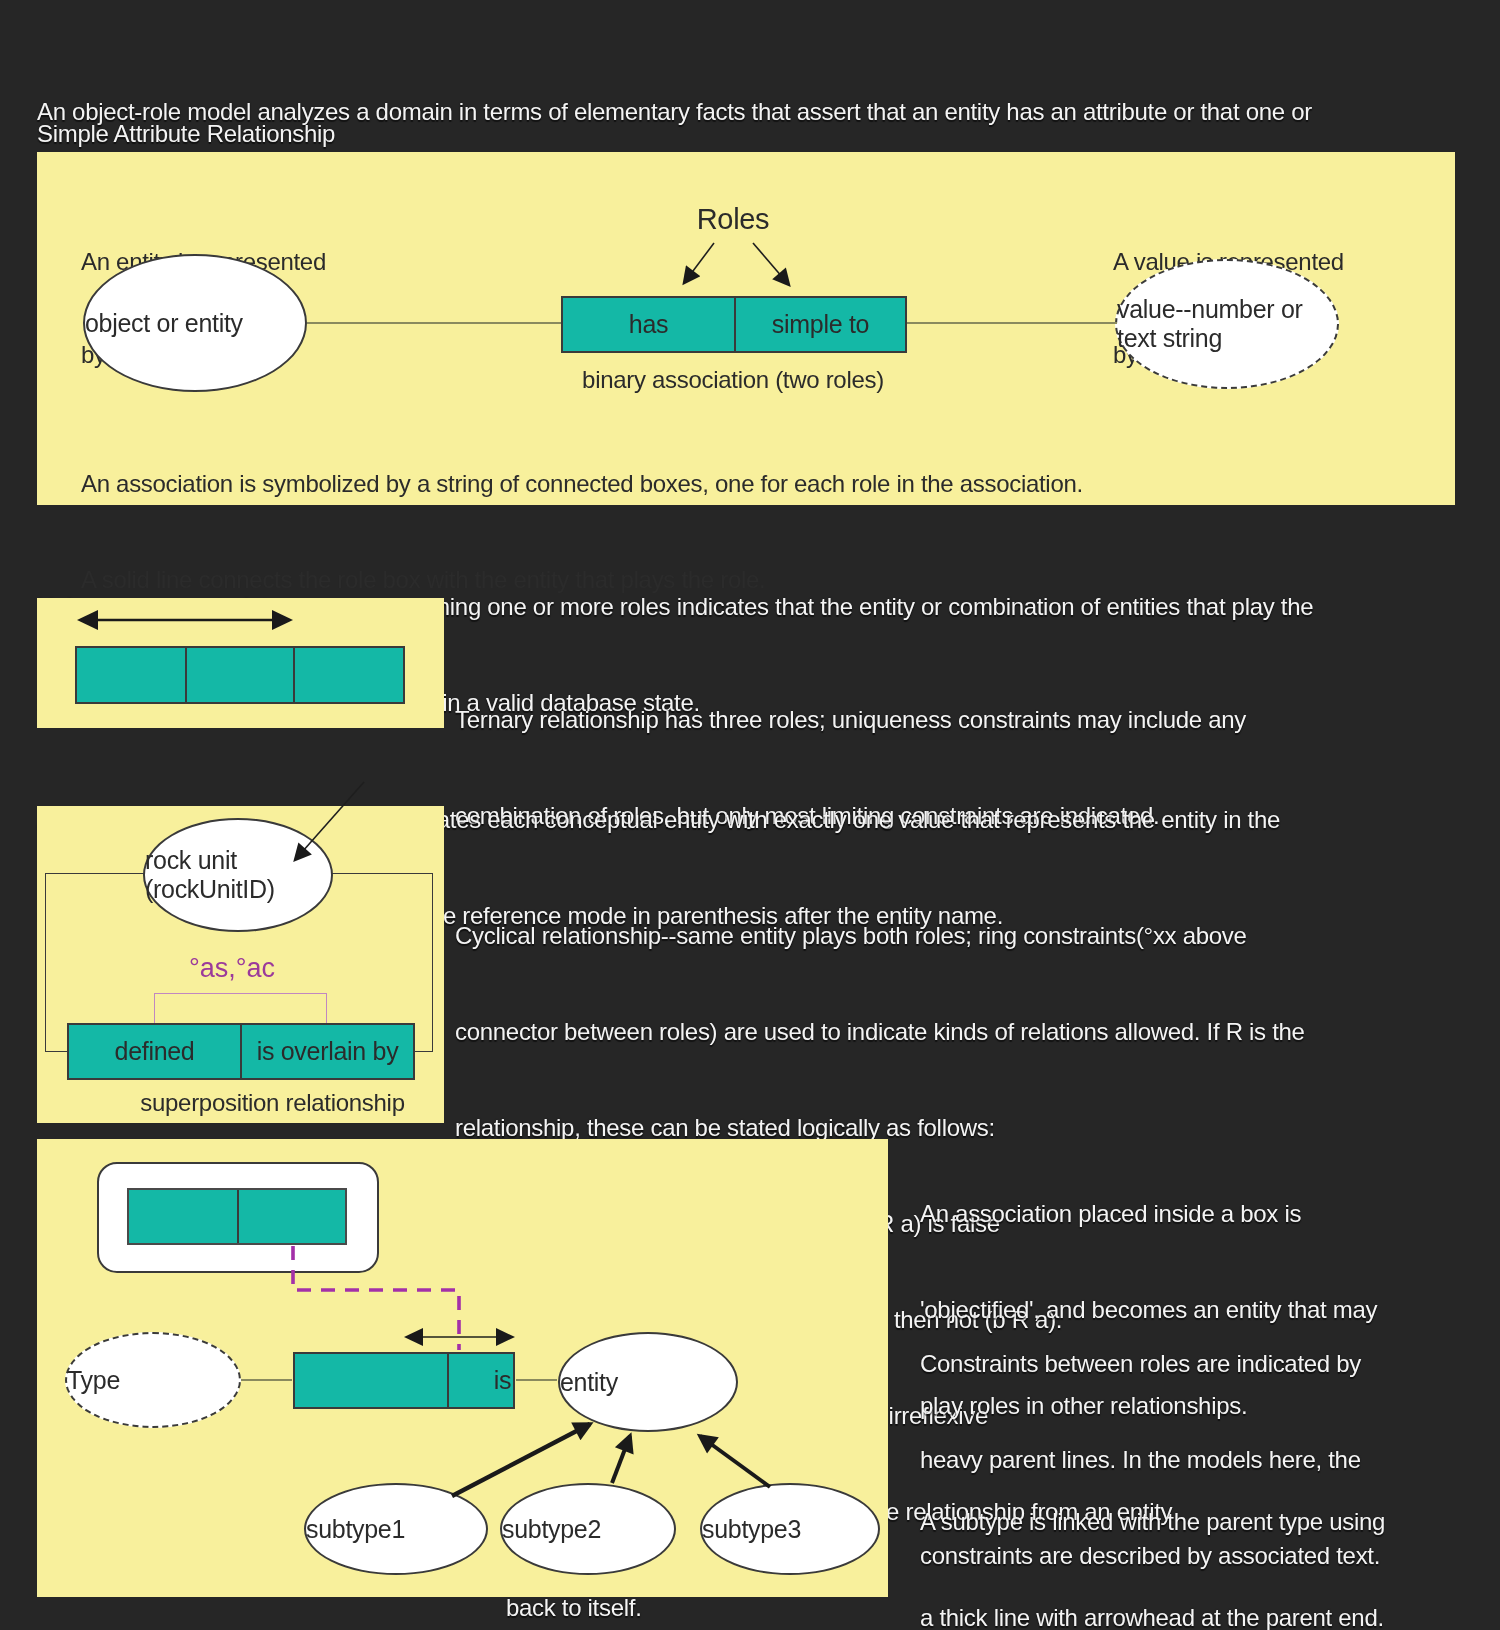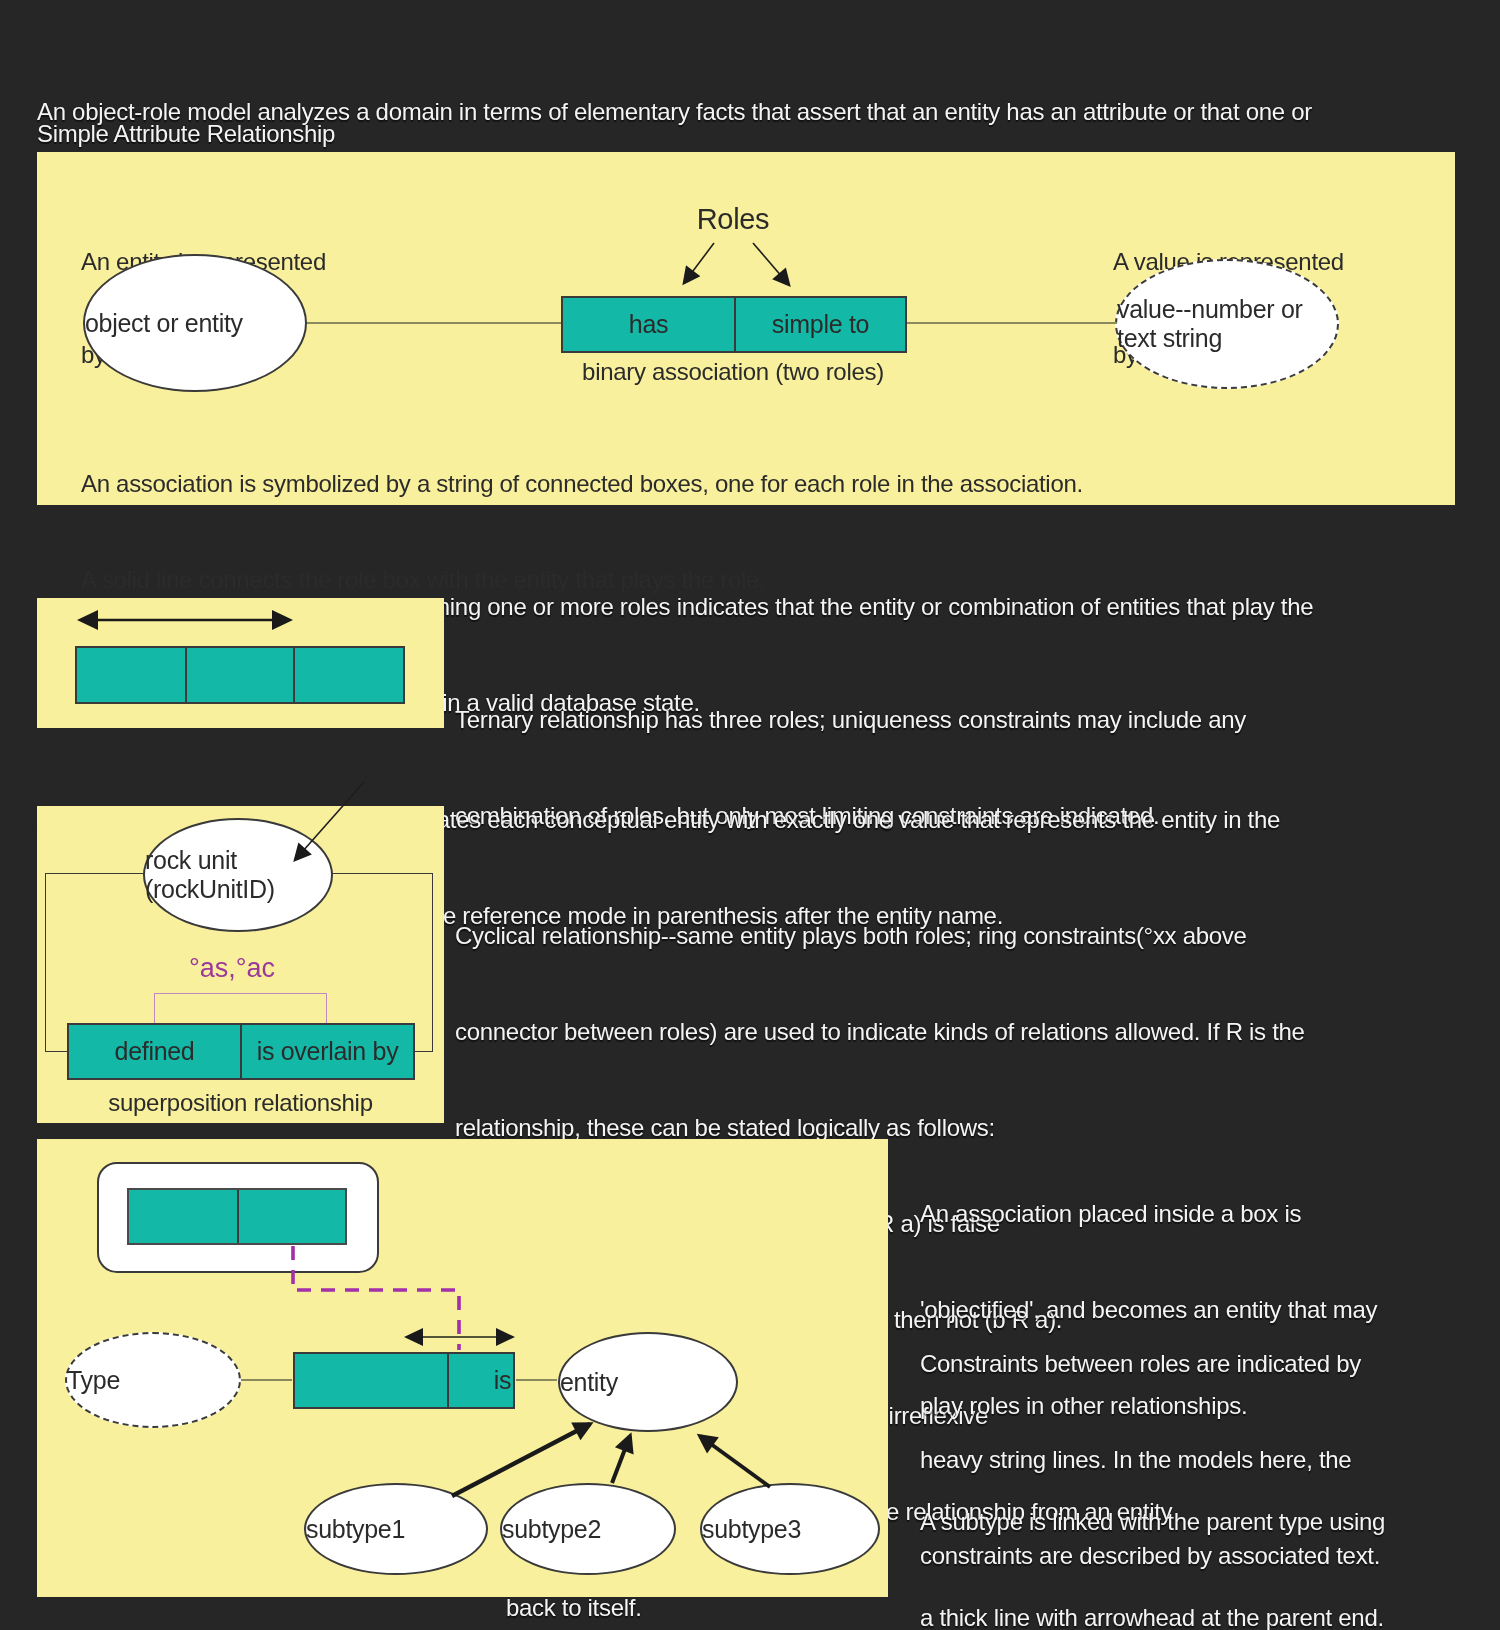--- a/index.html
+++ b/index.html
@@ -90,21 +90,21 @@
     <div class="roleboxes" style="left:524px; top:144px; width:346px; height:57px;">
       <div class="rolecell" style="width:171px;">has</div>
       <div class="rolecell" style="width:171px;">simple to</div>
     </div>
 
     <div class="ellipse dashed" style="left:1078px; top:107px; width:224px; height:130px;">
       <div>value--number or</div>
       <div>text string</div>
     </div>
 
-    <div class="dtext center" style="left:520px; top:204px; width:352px;">binary association (two roles)</div>
+    <div class="dtext center" style="left:520px; top:212px; width:352px;">binary association (two roles)</div>
 
     <div class="dtext" style="left:44px; top:252px; line-height:32px;">
       <div>An association is symbolized by a string of connected boxes, one for each role in the association.</div>
       <div>A solid line connects the role box with the entity that plays the role.</div>
     </div>
   </div>
 
   <div class="wtext" style="left:37px; top:527px;">
     <div>Uniqueness constraint - an arrow spanning one or more roles indicates that the entity or combination of entities that play the</div>
     <div>spanned role(s) may appear only once in a valid database state.</div>
@@ -132,21 +132,21 @@
     <div class="ellipse" style="left:106px; top:12px; width:190px; height:114px;">
       <div>rock unit</div>
       <div>(rockUnitID)</div>
     </div>
     <div class="ringlabel center" style="left:95px; top:147px; width:200px;">°as,°ac</div>
     <div class="bracket" style="left:117px; top:187px; width:173px; height:30px;"></div>
     <div class="roleboxes" style="left:30px; top:217px; width:348px; height:57px;">
       <div class="rolecell" style="width:171px;">defined</div>
       <div class="rolecell" style="width:173px;">is overlain by</div>
     </div>
-    <div class="dtext center" style="left:0; top:281px; width:407px;">superposition relationship</div>
+    <div class="dtext center" style="left:0; top:281px; width:407px;padding-left:32px;">superposition relationship</div>
   </div>
 
   <div class="wtext" style="left:455px; top:856px;">
     <div>Cyclical relationship--same entity plays both roles; ring constraints(°xx above</div>
     <div>connector between roles) are used to indicate kinds of relations allowed. If R is the</div>
     <div>relationship, these can be stated logically as follows:</div>
     <div>°ir--relationship is irreflexive. For all a, (a R a) is false</div>
     <div>°as--asymmetric. For all a and b, if (a R b) then not (b R a).</div>
     <div>        Asymmetric relationships are always irreflexive</div>
     <div>°ac--acyclic. There exists no path using the relationship from an entity</div>
@@ -184,21 +184,21 @@
     </div>
   </div>
 
   <div class="wtext" style="left:920px; top:1134px;">
     <div>An association placed inside a box is</div>
     <div>'objectified', and becomes an entity that may</div>
     <div>play roles in other relationships.</div>
   </div>
   <div class="wtext" style="left:920px; top:1284px;">
     <div>Constraints between roles are indicated by</div>
-    <div>heavy string lines. In the models here, the</div>
+    <div>heavy parent lines. In the models here, the</div>
     <div>constraints are described by associated text.</div>
   </div>
   <div class="wtext" style="left:920px; top:1442px;">
     <div>A subtype is linked with the parent type using</div>
     <div>a thick line with arrowhead at the parent end.</div>
     
     
     
   </div>
 

